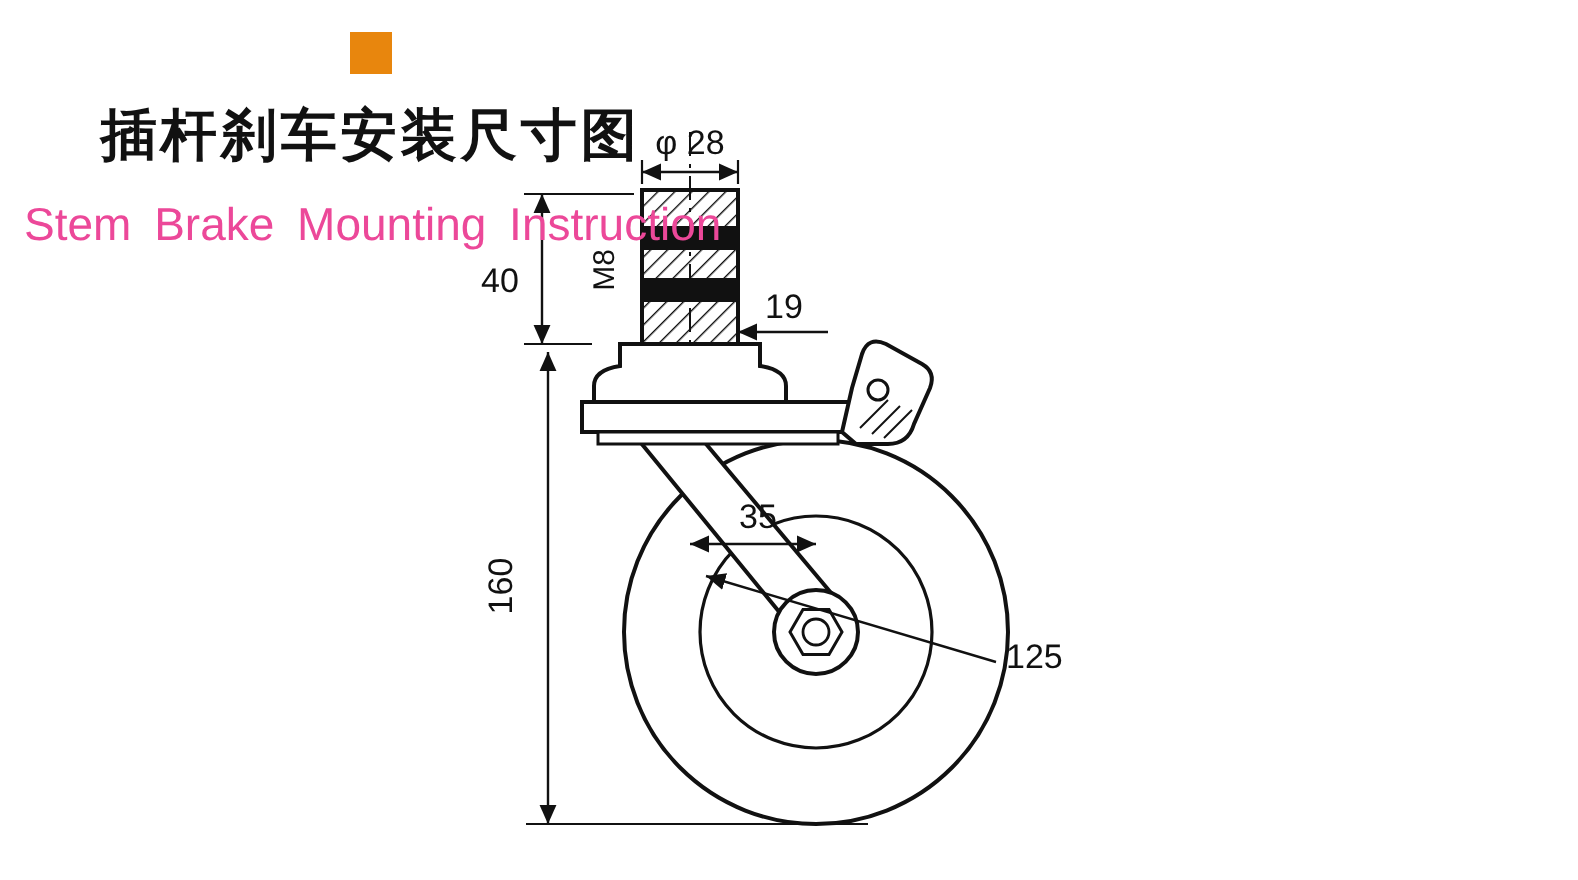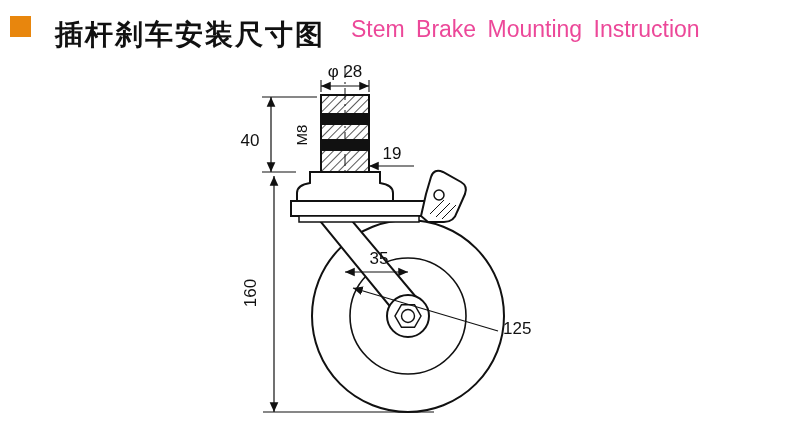--- a/index.html
+++ b/index.html
@@ -1,18 +1,18 @@
 <!DOCTYPE html>
 <html><head>
 <meta charset="utf-8">
 <style>
   html,body{margin:0;padding:0;background:#ffffff;}
   body{width:789px;height:440px;position:relative;overflow:hidden;
        font-family:"Liberation Sans", sans-serif;color:#111;}
-  .page-header{position:absolute;top:16px;left:10px;display:flex;gap:24px;z-index:2;}
+  .page-header{position:absolute;top:16px;left:10px;display:flex;align-items:center;gap:12px;z-index:2;flex-direction:column;}
   .bullet{width:21px;height:21px;background:#E8860D;flex:0 0 auto;}
   .title-zh{font-size:28px;font-weight:700;letter-spacing:2px;color:#111;}
   .title-en{font-size:23px;font-weight:500;color:#ec4899;word-spacing:5px;margin-left:2px;}
   .drawing{position:absolute;top:0;left:0;z-index:1;}
   svg text{font-family:"Liberation Sans", sans-serif;fill:#111;}
   .dimtxt{font-size:17px;}
   .thrtxt{font-size:15px;}
 </style>
 </head>
 <body>

